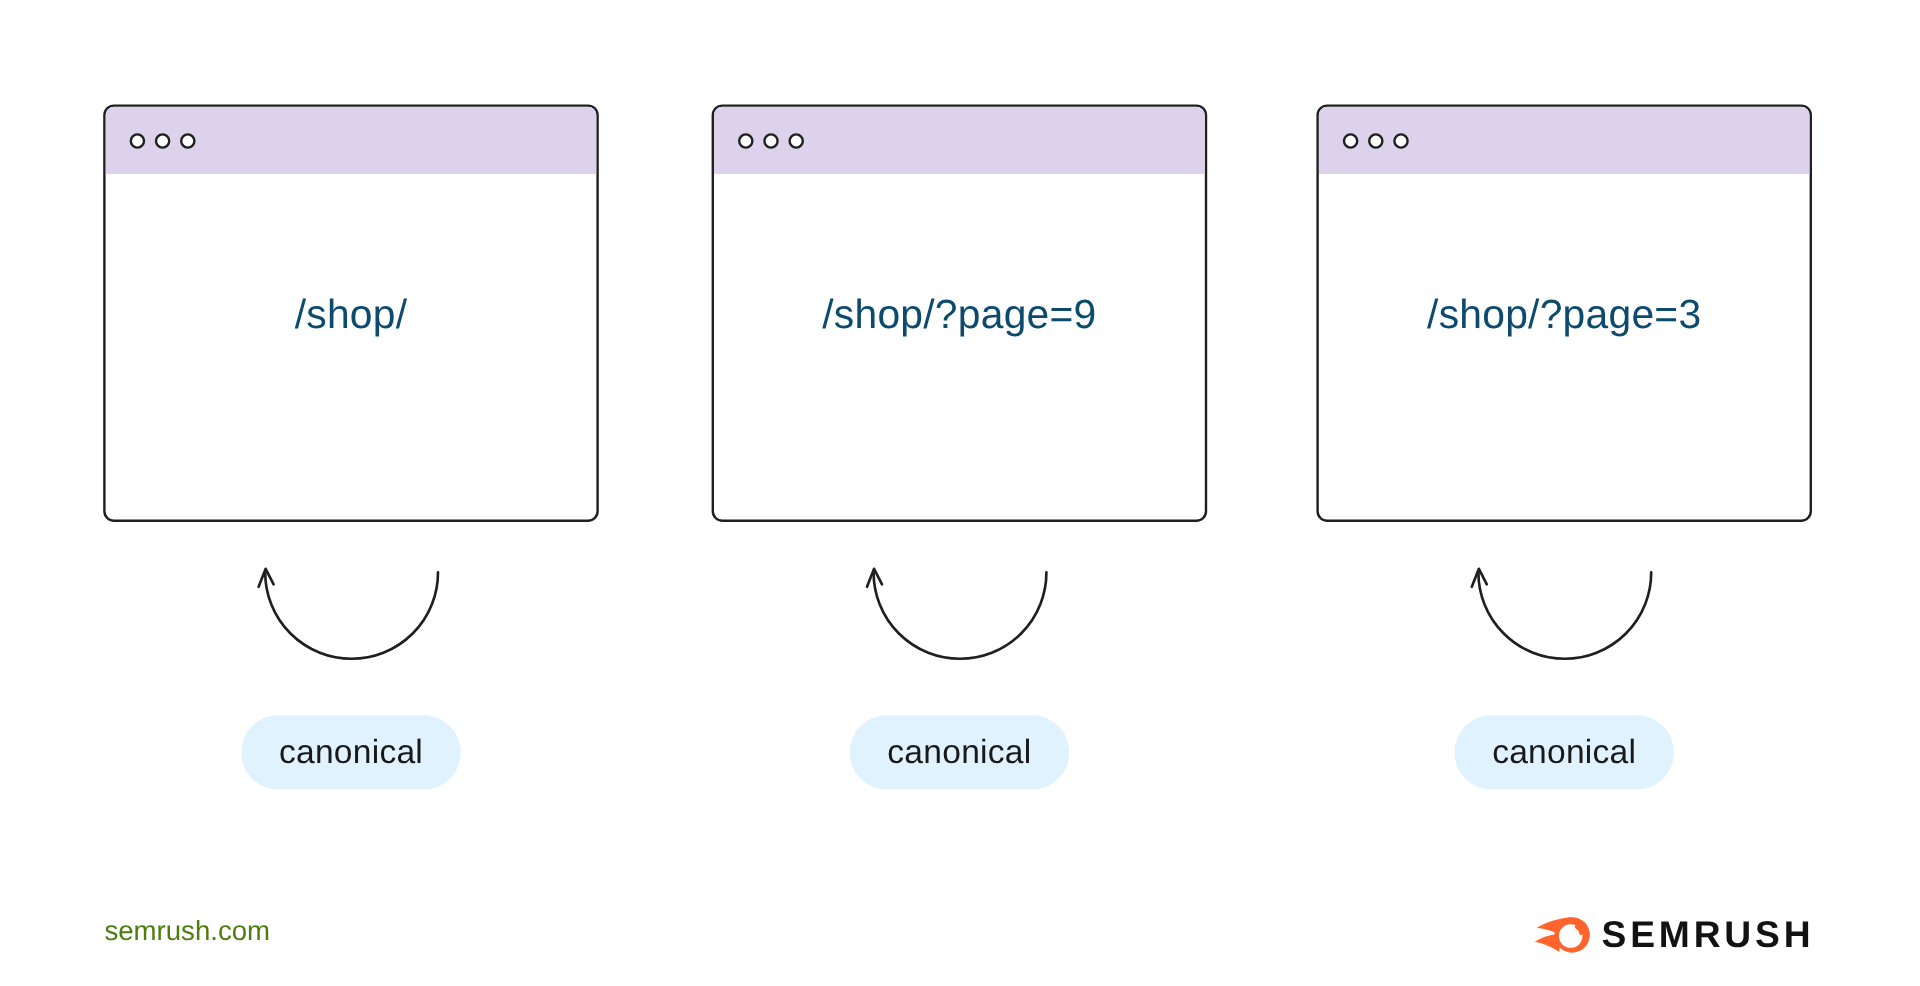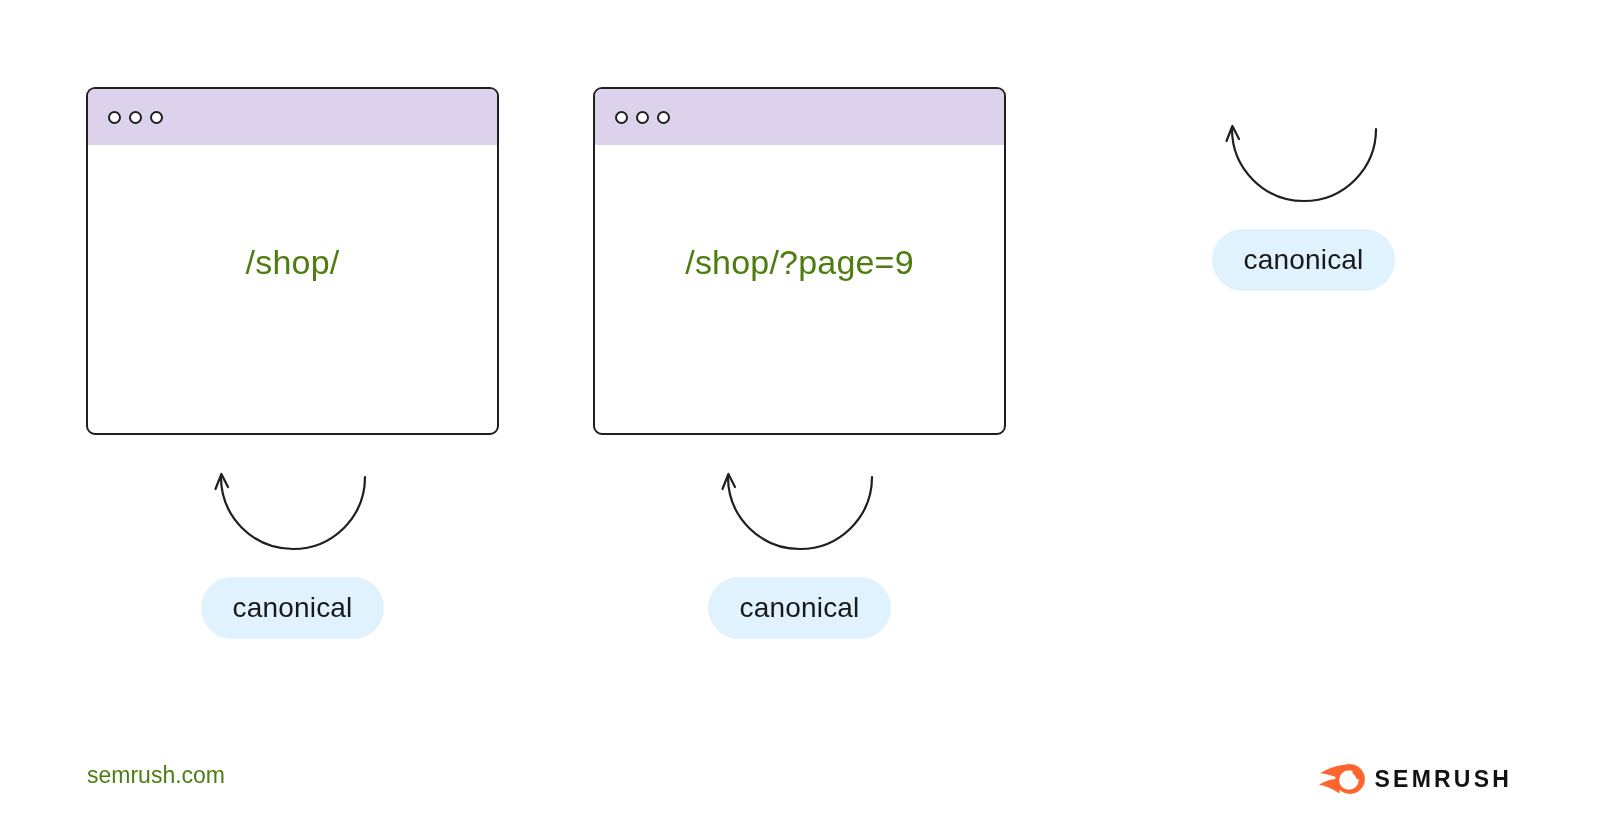--- a/index.html
+++ b/index.html
@@ -53,36 +53,36 @@
   }
   .winbody {
     height: 286px;
     display: flex;
     align-items: center;
     justify-content: center;
     padding-bottom: 52px;
   }
   .url {
     font-size: 34px;
-    color: #4d7c0f;
+    color: #0c4a6e;
     letter-spacing: 0.2px;
     white-space: nowrap;
   }
 
   
   .arrow-svg {
     display: block;
     margin-top: 26px;
     width: 160px;
     height: 94px;
   }
 
   
   .pill {
-    margin-top: 22px;
+    margin-top: 41px;
     height: 62px;
     border-radius: 31px;
     background: #e0f2fd;
     display: flex;
     align-items: center;
     justify-content: center;
     padding: 0 31px;
   }
   .pill span {
     font-size: 28px;
@@ -102,21 +102,21 @@
   .brand {
     position: absolute;
     right: 88px;
     top: 763px;
     display: flex;
     align-items: center;
     gap: 9px;
   }
   .brand-icon { display: block; width: 48px; height: 32px; }
   .brand-name {
-    font-size: 23px;
+    font-size: 31px;
     font-weight: 800;
     color: #121212;
     letter-spacing: 3.2px;
     line-height: 32px;
     white-space: nowrap;
   }
 </style>
 </head>
 <body>
 
@@ -156,20 +156,30 @@
     <svg class="arrow-svg" viewBox="0 0 160 94">
       <path d="M152 16 A72 72 0 0 1 8 16" fill="none" stroke="#1f1f1f" stroke-width="2.2" stroke-linecap="round"></path>
       <path d="M2.5 28 L8.4 13 L15 26" fill="none" stroke="#1f1f1f" stroke-width="2.2" stroke-linecap="round" stroke-linejoin="round"></path>
     </svg>
     <div class="pill">
       <span>canonical</span>
     </div>
   </div>
 
   <div class="col col-3">
+    <div class="window">
+      <div class="titlebar">
+        <span class="dot"></span>
+        <span class="dot"></span>
+        <span class="dot"></span>
+      </div>
+      <div class="winbody">
+        <span class="url">/shop/?page=3</span>
+      </div>
+    </div>
     <svg class="arrow-svg" viewBox="0 0 160 94">
       <path d="M152 16 A72 72 0 0 1 8 16" fill="none" stroke="#1f1f1f" stroke-width="2.2" stroke-linecap="round"></path>
       <path d="M2.5 28 L8.4 13 L15 26" fill="none" stroke="#1f1f1f" stroke-width="2.2" stroke-linecap="round" stroke-linejoin="round"></path>
     </svg>
     <div class="pill">
       <span>canonical</span>
     </div>
   </div>
 
   <div class="site-credit">semrush.com</div>

